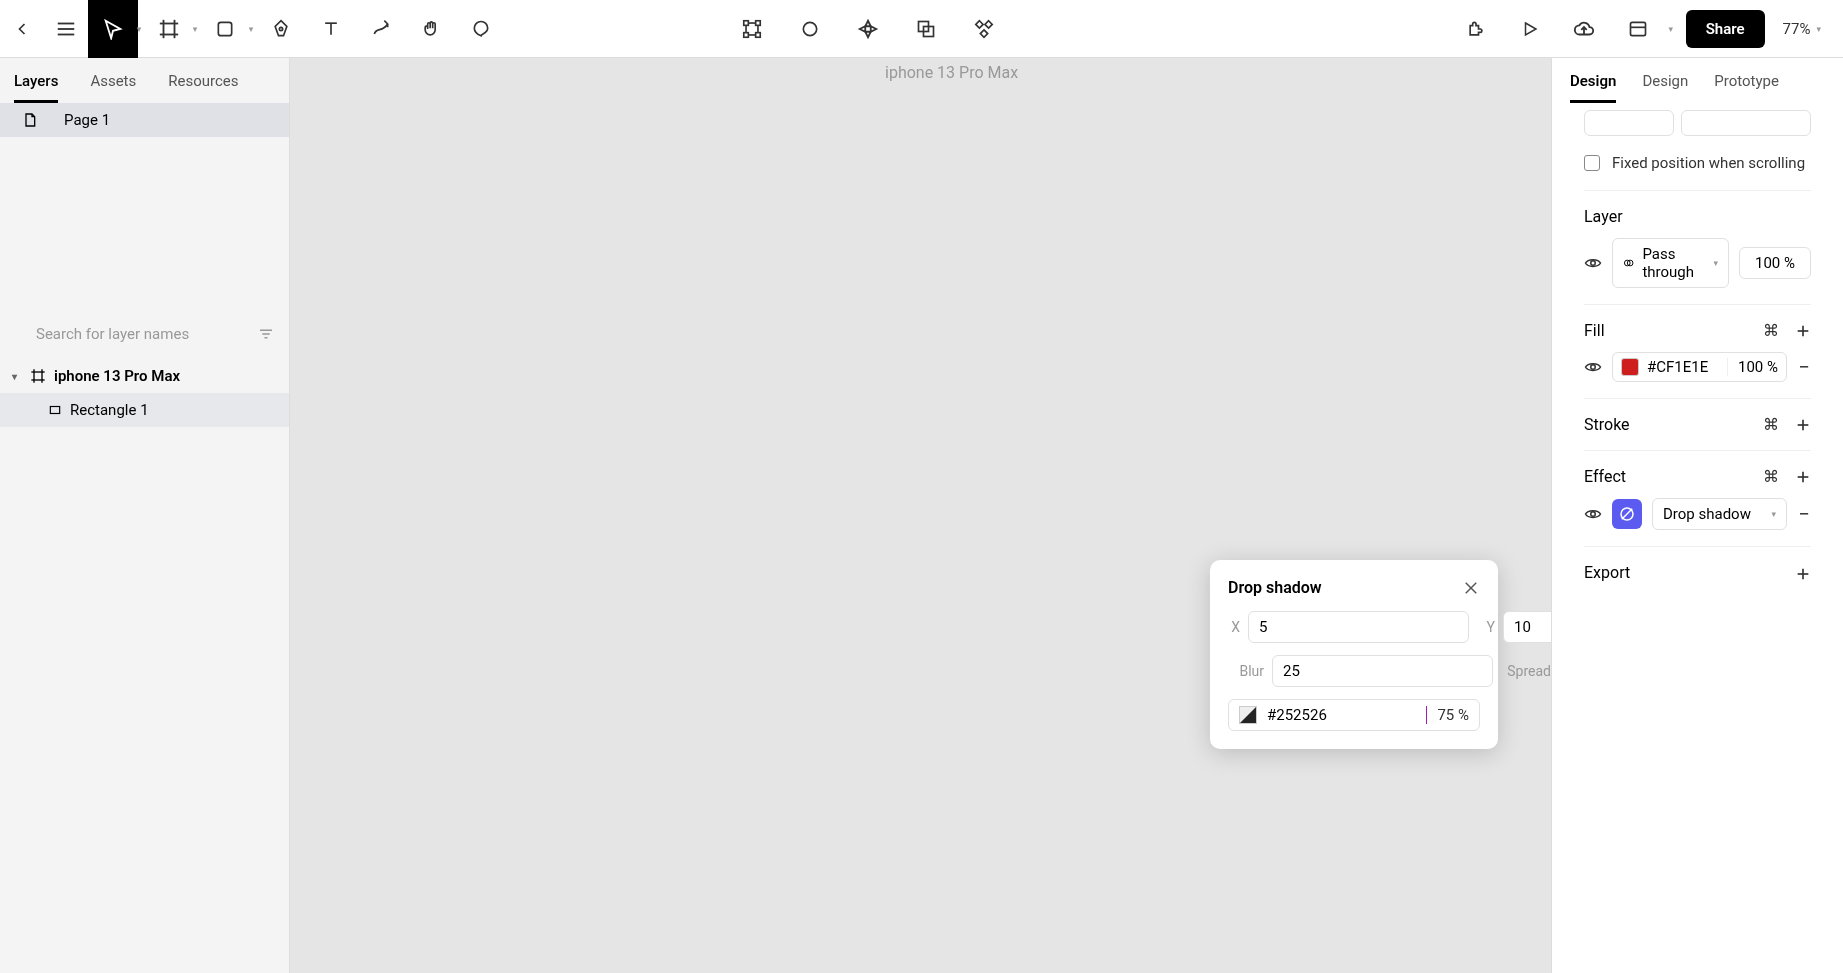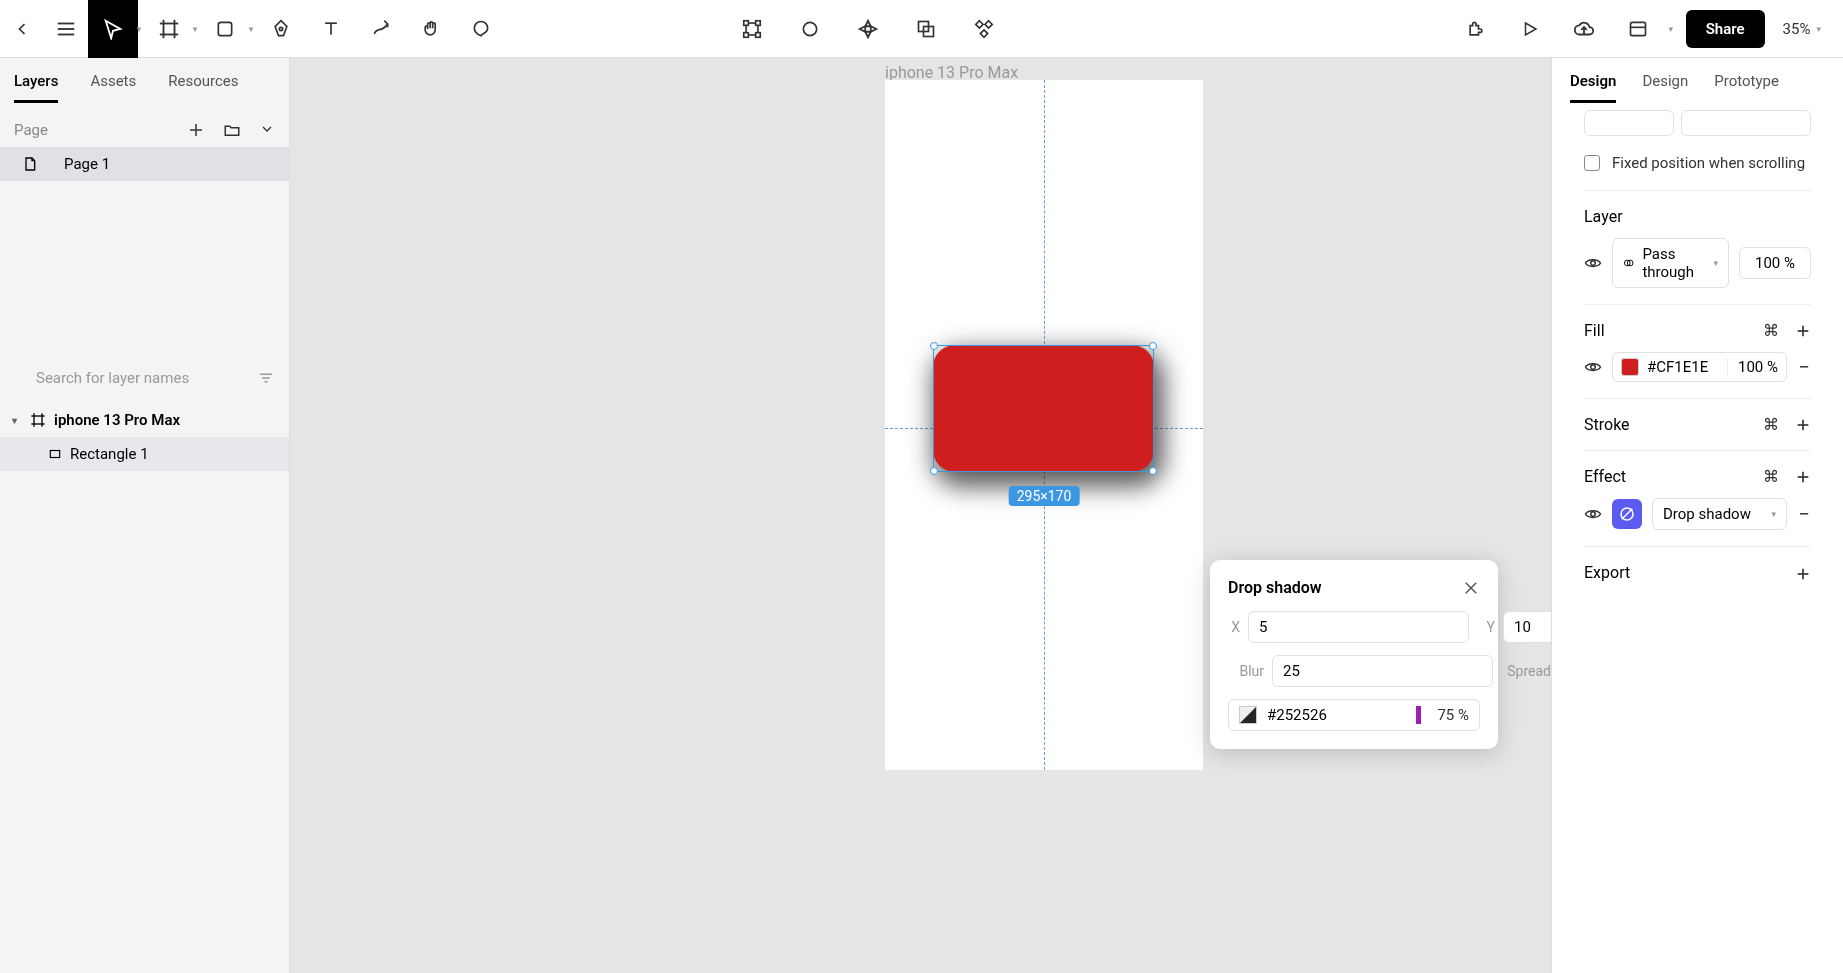--- a/index.html
+++ b/index.html
@@ -107,21 +107,21 @@
 .popup-input {
   flex: 1; border: 1px solid #e0e0e0; border-radius: 6px; padding: 6px 10px; font-size: 15px;
   outline: none;
 }
 .color-row { display: flex; align-items: center; gap: 10px; border: 1px solid #e0e0e0; border-radius: 6px; padding: 6px 10px; }
 .color-sw-grad {
   width: 18px; height: 18px; border: 1px solid #ccc;
   background: linear-gradient(135deg, #efefef 0%, #efefef 49%, #252526 51%, #252526 100%);
 }
 .popup-color-val { flex: 1; font-size: 15px; }
-.popup-pct { font-size: 15px; color: #333; padding-left: 16px; border-left: 5px solid #a21caf; }
+.popup-pct { font-size: 15px; color: #333; padding-left: 10px; border-left: 1px solid #a21caf; }
 
 
 .right-panel {
   position: absolute; right: 0; top: 58px; bottom: 0; width: 292px; background: #fff;
   border-left: 1px solid #ddd; overflow: hidden;
 }
 .rp-tabs { display: flex; gap: 26px; padding: 14px 18px 0 18px; border-bottom: 1px solid transparent; }
 .rp-tab { font-size: 15px; color: #555; cursor: pointer; padding-bottom: 10px; }
 .rp-tab.active { color: #000; font-weight: 600; border-bottom: 3px solid #000; }
 .rp-scroll { position: absolute; top: 46px; left: 0; right: 0; bottom: 0; padding: 0 32px; overflow: hidden; }
@@ -294,52 +294,31 @@
     </div>
     <div class="tb-btn small icon-btn">
       <svg width="20" height="20" viewBox="0 0 24 24" fill="none" stroke="currentColor" stroke-width="2">
           <rect x="3" y="4" width="18" height="16" rx="2"></rect>
           <line x1="3" y1="10" x2="21" y2="10"></line>
         </svg>
     </div>
     <div class="tb-dd">▾</div>
     <div class="share-btn">Share</div>
     <div class="zoom">
-      <span>35%</span>
+      <span>77%</span>
       <span class="zoom-caret">▾</span>
     </div>
   </div>
 </div>
 
 <div class="left-panel">
   <div class="lp-tabs">
     <div class="lp-tab active">Layers</div>
     <div class="lp-tab">Assets</div>
     <div class="lp-tab">Resources</div>
-  </div>
-  <div class="lp-page-header">
-    <span>Page</span>
-    <div class="icons">
-      <span class="icon-btn">
-        <svg width="18" height="18" viewBox="0 0 24 24" fill="none" stroke="currentColor" stroke-width="2">
-            <line x1="12" y1="4" x2="12" y2="20"></line>
-            <line x1="4" y1="12" x2="20" y2="12"></line>
-          </svg>
-      </span>
-      <span class="icon-btn">
-        <svg width="18" height="18" viewBox="0 0 24 24" fill="none" stroke="currentColor" stroke-width="2">
-            <path d="M3 7 h6 l2 2 h10 v10 H3 Z"></path>
-          </svg>
-      </span>
-      <span class="icon-btn">
-        <svg width="16" height="16" viewBox="0 0 24 24" fill="none" stroke="currentColor" stroke-width="2">
-            <polyline points="6 9 12 15 18 9"></polyline>
-          </svg>
-      </span>
-    </div>
   </div>
   <div class="lp-page-item">
     <svg width="16" height="16" viewBox="0 0 24 24" fill="none" stroke="currentColor" stroke-width="2">
         <path d="M6 3 h9 l4 4 v14 H6 Z"></path>
         <polyline points="15 3 15 7 19 7"></polyline>
       </svg>
     <span>Page 1</span>
   </div>
   <div class="lp-spacer"></div>
   <div class="lp-search">
@@ -371,32 +350,20 @@
       <svg width="14" height="14" viewBox="0 0 24 24" fill="none" stroke="currentColor" stroke-width="2">
           <rect x="4" y="6" width="16" height="12"></rect>
         </svg>
       <span>Rectangle 1</span>
     </div>
   </div>
 </div>
 
 <div class="canvas">
   <div class="artboard-label">iphone 13 Pro Max</div>
-  <div class="artboard">
-    <div class="guide-v"></div>
-    <div class="guide-h"></div>
-    <div class="shape"></div>
-    <div class="sel-box">
-      <div class="sel-handle sh-tl"></div>
-      <div class="sel-handle sh-tr"></div>
-      <div class="sel-handle sh-bl"></div>
-      <div class="sel-handle sh-br"></div>
-    </div>
-    <div class="dim-badge">295×170</div>
-  </div>
 
   <div class="popup">
     <div class="popup-hd">
       <div class="popup-title">Drop shadow</div>
       <div class="popup-close">
         <svg width="18" height="18" viewBox="0 0 24 24" fill="none" stroke="currentColor" stroke-width="2">
             <line x1="5" y1="5" x2="19" y2="19"></line>
             <line x1="19" y1="5" x2="5" y2="19"></line>
           </svg>
       </div>

